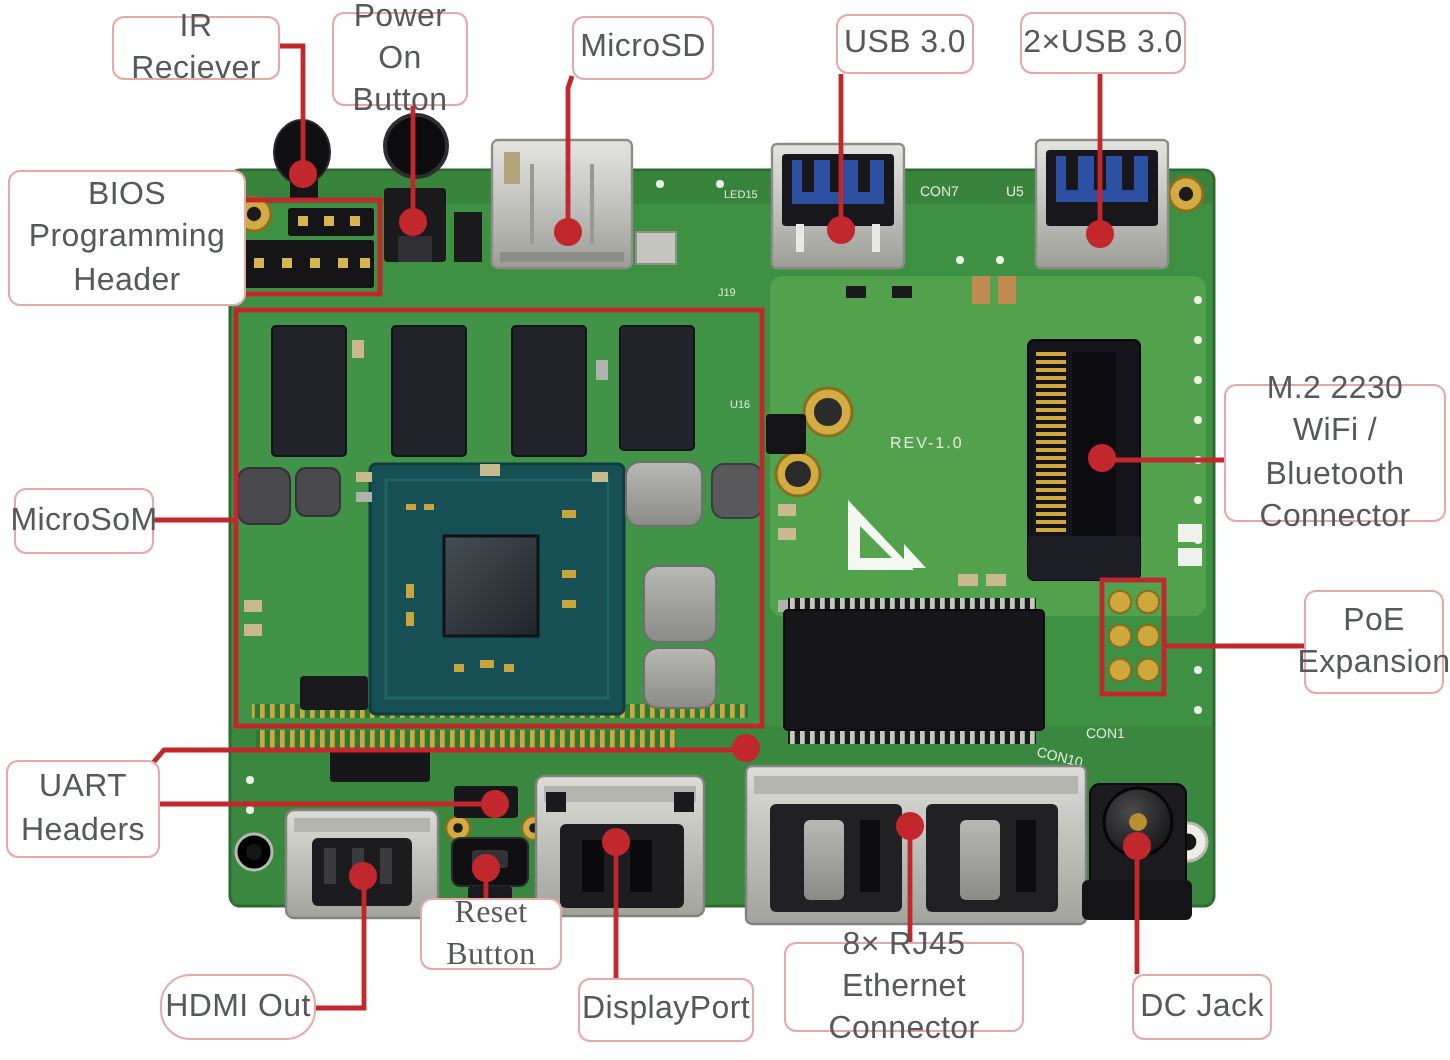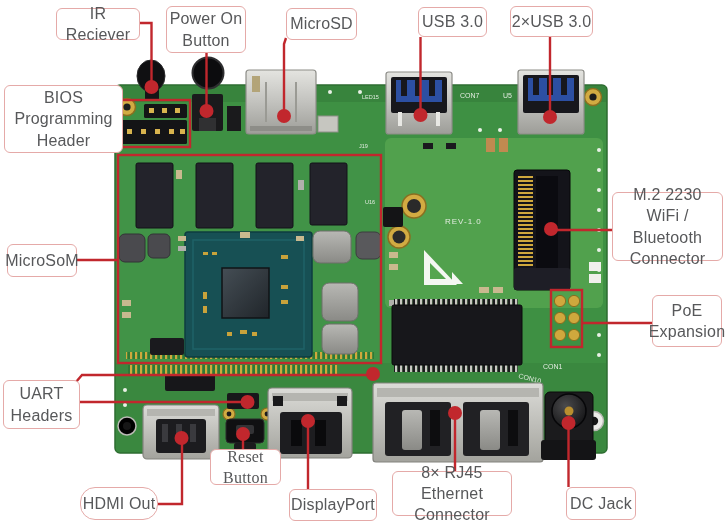--- a/index.html
+++ b/index.html
@@ -18,21 +18,21 @@
     font-size:16px;
     line-height:1.32;
     text-align:center;
     white-space:pre-line;
     letter-spacing:.2px;
     box-sizing:border-box;
     z-index:3;
   }
   
   .cl-ir        {left:56px;  top:8px;   width:84px;  height:32px;}
-  .cl-power     {left:166px; top:6px;   width:80px;  height:47px;}
+  .cl-power     {left:166px; top:6px;   width:68px;  height:47px;}
   .cl-microsd   {left:286px; top:8px;   width:71px;  height:32px;}
   .cl-usb       {left:386px; top:7px;   width:69px;  height:30px;margin-left:32px;}
   .cl-usb2      {left:510px; top:6px;   width:83px;  height:31px;}
   .cl-bios      {left:4px;   top:85px;  width:119px;  height:68px;}
   .cl-som       {left:7px;   top:244px; width:70px;  height:33px;}
   .cl-uart      {left:3px;   top:380px; width:77px;  height:49px;}
   .cl-m2        {left:612px; top:192px; width:111px; height:69px;}
   .cl-poe       {left:652px; top:295px; width:70px;  height:52px;}
   .cl-hdmi      {left:80px;  top:487px; width:78px;  height:33px;border-radius:15px;}
   .cl-reset     {left:210px; top:449px; width:71px;  height:36px;font-family:Liberation Serif, serif;}

